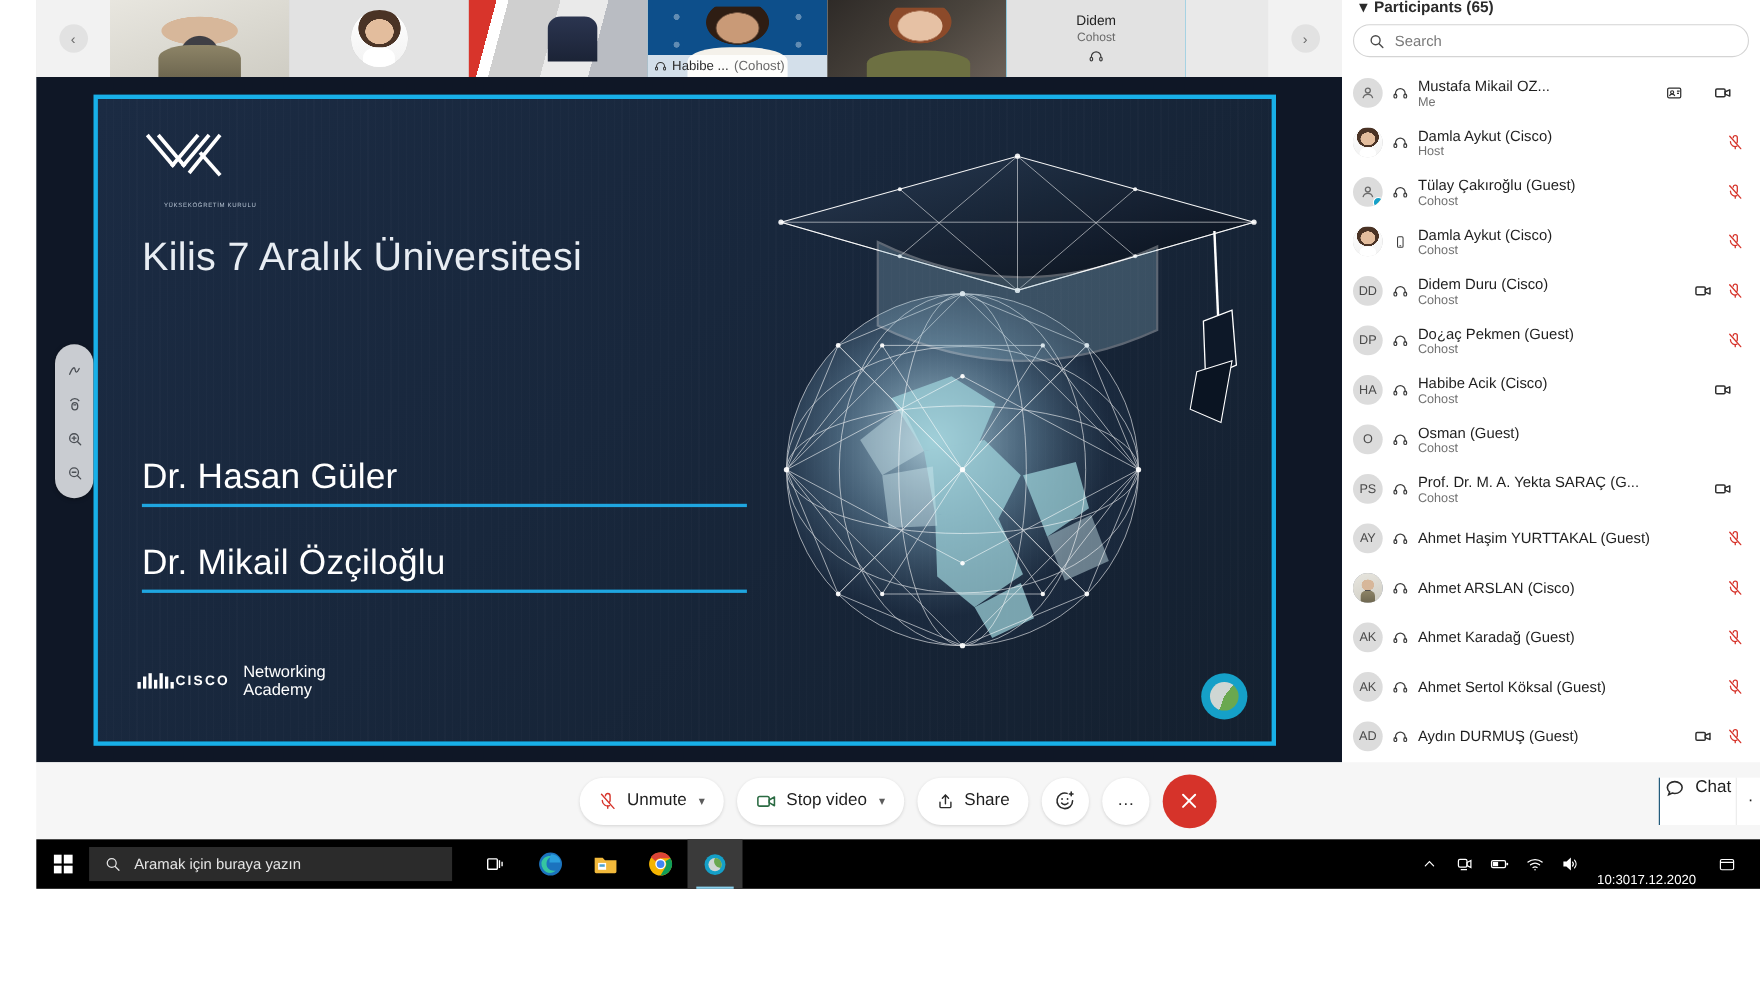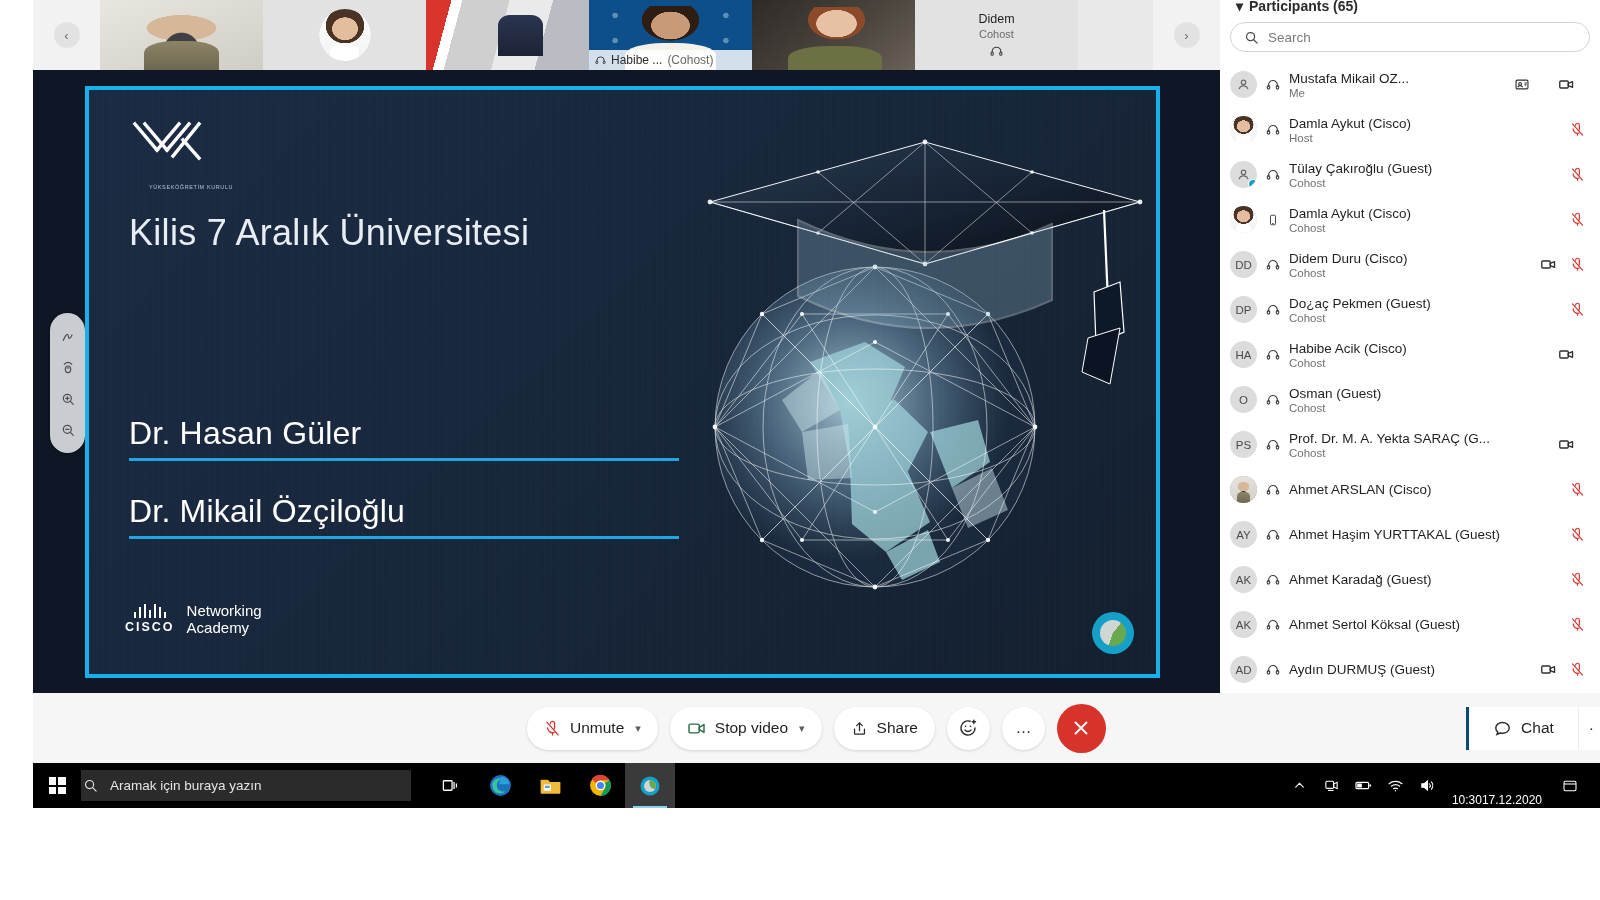--- a/index.html
+++ b/index.html
@@ -108,21 +108,21 @@
   .slide-title {
     position:absolute; left:40px; top:122px;
     font-size:36px; font-weight:400; color:#e8edf3; letter-spacing:.3px;
   }
   .name-block { position:absolute; left:40px; }
   .name-block.one { top:325px; }
   .name-block.two { top:403px; }
   .name-text { font-size:32px; color:#ffffff; letter-spacing:.2px; }
   .name-rule { width:550px; height:3px; background:#1fa6e0; margin-top:6px; }
   .cisco-wrap { position:absolute; left:36px; top:512px; display:flex; align-items:center; gap:12px; }
-  .cisco-mark { display:flex; flex-direction:column; align-items:center; gap:2px; }
+  .cisco-mark { display:flex; flex-direction:row; align-items:center; gap:2px; }
   .cisco-bars { display:flex; align-items:flex-end; gap:2.5px; height:14px; }
   .cisco-bars i { display:block; width:2.5px; background:#ffffff; }
   .cisco-word { font-size:12.5px; font-weight:bold; letter-spacing:2px; color:#ffffff; }
   .netacad { line-height:1.15; color:#ffffff; font-size:15px; }
   .webex-bubble {
     position:absolute; right:22px; bottom:20px; width:42px; height:42px; border-radius:50%;
     background:#15a0c8;
     display:flex; align-items:center; justify-content:center;
   }
   .webex-bubble .inner {
@@ -192,33 +192,33 @@
   .round { width:43px; height:43px; border-radius:50%; background:#fff; box-shadow:0 1px 3px rgba(0,0,0,.14);
     display:flex; align-items:center; justify-content:center; color:#2b2b2b; }
   .endcall { width:49px; height:49px; border-radius:50%; background:#d6332a;
     display:flex; align-items:center; justify-content:center; color:#fff; font-size:22px; }
   .cb-right { position:absolute; right:0; display:flex; align-items:center; height:70px; }
   .right-pill {
     height:43px; border-radius:22px 0 0 22px; background:#fff; box-shadow:0 1px 3px rgba(0,0,0,.1);
     display:flex; align-items:center; gap:9px; padding:0 16px 0 20px; font-size:15.5px;
     color:#1276a0;
   }
-  .right-plain { height:43px; background:#fff; display:flex; align-items:center; gap:9px;
-    padding:0 24px; font-size:15.5px; color:#1f1f1f; border-left:3px solid #0c4a6e; }
+  .right-plain { height:43px; background:#fff; display:flex; gap:9px;
+    padding:0 4px; font-size:15.5px; color:#1f1f1f; border-left:1px solid #0c4a6e; }
   .right-dots { height:43px; background:#fff; display:flex; align-items:center;
     padding:0 6px 0 10px; font-size:15.5px; color:#1f1f1f; border-left:1px solid #ececec; }
 
   
   .taskbar { position:absolute; left:33px; top:763px; width:1567px; height:45px; background:#000000;
     display:flex; align-items:center; }
   .start-btn { width:48px; height:45px; display:flex; align-items:center; justify-content:center; }
   .win-logo { width:17px; height:17px; display:grid; grid-template-columns:1fr 1fr; grid-template-rows:1fr 1fr; gap:2px; }
   .win-logo i { background:#ffffff; display:block; }
   .tb-search { width:330px; height:31px; background:#2b2b2b; display:flex; align-items:center; gap:12px;
-    padding:0 2px; color:#e4e4e4; font-size:13.5px; }
+    padding:0 14px; color:#e4e4e4; font-size:13.5px; }
   .tb-icons { display:flex; align-items:center; height:45px; margin-left:14px; }
   .tb-ic { width:50px; height:45px; display:flex; align-items:center; justify-content:center; position:relative; }
   .tb-ic.active { background:#3a3a3a; }
   .tb-ic.active:after { content:""; position:absolute; left:8px; right:8px; bottom:0; height:2px; background:#8ad2ee; }
   .tray { margin-left:auto; display:flex; align-items:center; gap:0; height:45px; padding-right:4px; color:#ffffff; }
   .tray-ic { width:32px; height:45px; display:flex; align-items:center; justify-content:center; font-size:13px; }
   .clock { display:flex; flex-direction:row; align-items:flex-end; justify-content:center;
     height:45px; padding:0 12px 0 8px; color:#fff; font-size:12px; line-height:1.35; }
   .tray-end { width:10px; height:45px; }
 
@@ -706,55 +706,55 @@
             <div class="p-icons">
               <div class="p-ic">
                 <svg width="17" height="17" viewBox="0 0 24 24" fill="none" stroke="#2f2f2f" stroke-width="1.9" stroke-linejoin="round">
                   <rect x="2.5" y="7" width="12" height="10" rx="1.6"></rect>
                   <path d="M14.5 10.5 20.5 8v8l-6-2.5z"></path>
                 </svg>
               </div>
             </div>
           </div>
           <div class="prow">
-            <div class="p-av img-man">
-              <span class="ph-man1"></span>
-            </div>
-            <div class="p-dev">
-              <svg width="14" height="14" viewBox="0 0 24 24" fill="none" stroke="#3c3c3c" stroke-width="1.9" stroke-linecap="round">
-                <path d="M4.5 14v-2.2a7.5 7.5 0 0 1 15 0V14"></path>
-                <rect x="2.2" y="13" width="4.2" height="6" rx="2.1"></rect>
-                <rect x="17.6" y="13" width="4.2" height="6" rx="2.1"></rect>
-              </svg>
-            </div>
-            <div class="p-txt">
-              <div class="p-name">Ahmet ARSLAN (Cisco)</div>
+            <div class="p-av">AY</div>
+            <div class="p-dev">
+              <svg width="14" height="14" viewBox="0 0 24 24" fill="none" stroke="#3c3c3c" stroke-width="1.9" stroke-linecap="round">
+                <path d="M4.5 14v-2.2a7.5 7.5 0 0 1 15 0V14"></path>
+                <rect x="2.2" y="13" width="4.2" height="6" rx="2.1"></rect>
+                <rect x="17.6" y="13" width="4.2" height="6" rx="2.1"></rect>
+              </svg>
+            </div>
+            <div class="p-txt">
+              <div class="p-name">Ahmet Haşim YURTTAKAL (Guest)</div>
             </div>
             <div class="p-icons">
               <div class="p-ic mute edge">
                 <svg width="15" height="15" viewBox="0 0 24 24" fill="none" stroke="#d6332a" stroke-width="1.9" stroke-linecap="round">
                   <path d="M9 5a3 3 0 0 1 6 0v6a3 3 0 0 1-1 2.2"></path>
                   <path d="M5 11a7 7 0 0 0 9.5 6.5"></path>
                   <path d="M12 18v3"></path>
                   <path d="M4 3 20 21"></path>
                 </svg>
               </div>
             </div>
           </div>
           <div class="prow">
-            <div class="p-av">AY</div>
-            <div class="p-dev">
-              <svg width="14" height="14" viewBox="0 0 24 24" fill="none" stroke="#3c3c3c" stroke-width="1.9" stroke-linecap="round">
-                <path d="M4.5 14v-2.2a7.5 7.5 0 0 1 15 0V14"></path>
-                <rect x="2.2" y="13" width="4.2" height="6" rx="2.1"></rect>
-                <rect x="17.6" y="13" width="4.2" height="6" rx="2.1"></rect>
-              </svg>
-            </div>
-            <div class="p-txt">
-              <div class="p-name">Ahmet Haşim YURTTAKAL (Guest)</div>
+            <div class="p-av img-man">
+              <span class="ph-man1"></span>
+            </div>
+            <div class="p-dev">
+              <svg width="14" height="14" viewBox="0 0 24 24" fill="none" stroke="#3c3c3c" stroke-width="1.9" stroke-linecap="round">
+                <path d="M4.5 14v-2.2a7.5 7.5 0 0 1 15 0V14"></path>
+                <rect x="2.2" y="13" width="4.2" height="6" rx="2.1"></rect>
+                <rect x="17.6" y="13" width="4.2" height="6" rx="2.1"></rect>
+              </svg>
+            </div>
+            <div class="p-txt">
+              <div class="p-name">Ahmet ARSLAN (Cisco)</div>
             </div>
             <div class="p-icons">
               <div class="p-ic mute edge">
                 <svg width="15" height="15" viewBox="0 0 24 24" fill="none" stroke="#d6332a" stroke-width="1.9" stroke-linecap="round">
                   <path d="M9 5a3 3 0 0 1 6 0v6a3 3 0 0 1-1 2.2"></path>
                   <path d="M5 11a7 7 0 0 0 9.5 6.5"></path>
                   <path d="M12 18v3"></path>
                   <path d="M4 3 20 21"></path>
                 </svg>
               </div>

